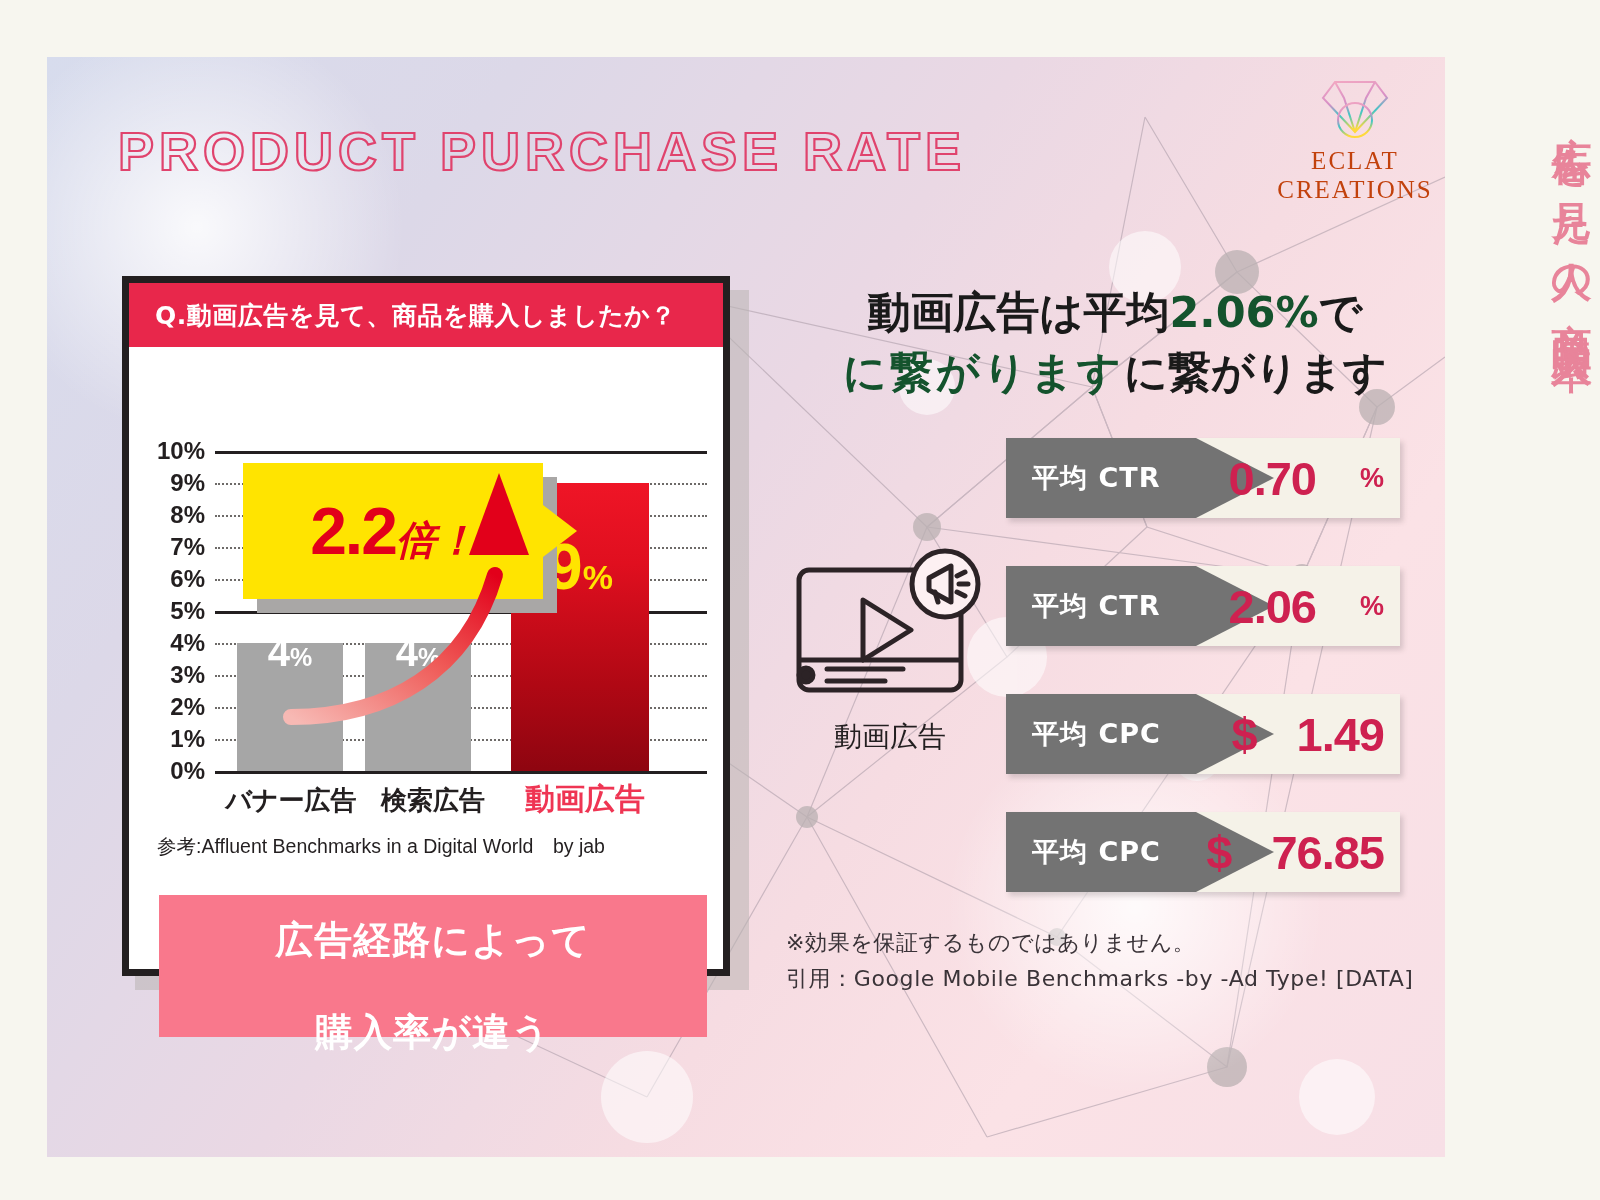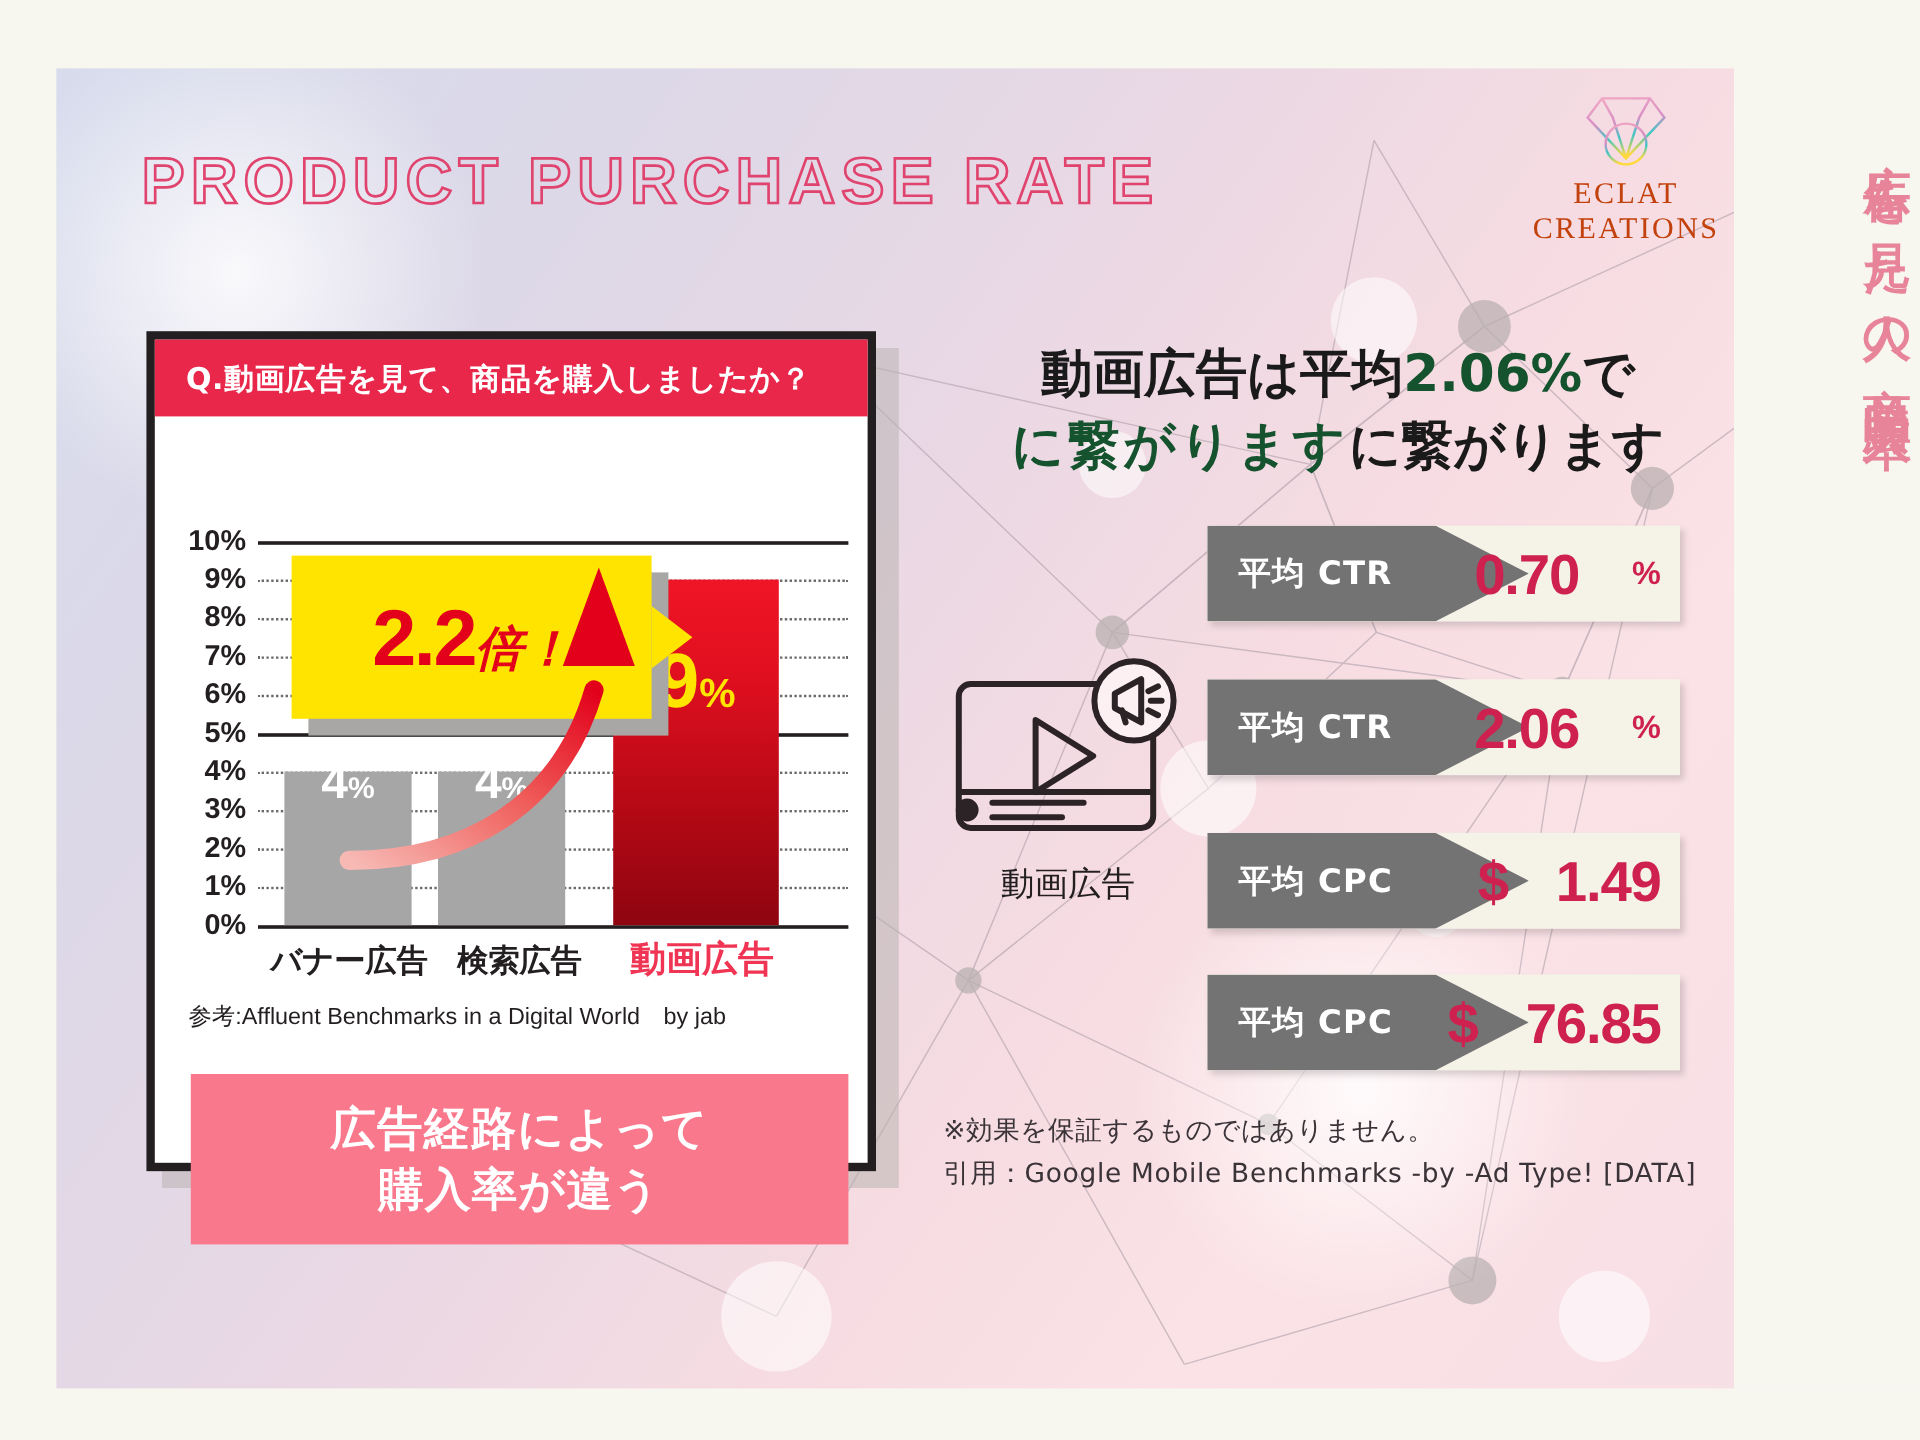--- a/index.html
+++ b/index.html
@@ -130,21 +130,21 @@
     border-left:34px solid #ffe400;
   }
 
   .ribbon-banner{
     position:absolute;left:30px;top:548px;width:548px;height:142px;
     background:#f9788c;display:flex;flex-direction:column;
     align-items:center;justify-content:center;
   }
   .ribbon-banner span{
     color:#ffffff;font-size:38px;font-weight:700;line-height:1.33;
-    font-family:"DejaVu Sans",sans-serif;letter-spacing:1px;
+    font-family:"DejaVu Sans",sans-serif;letter-spacing:1px;margin-top:41px;
   }
 
   
   .headline{
     position:absolute;left:795px;top:282px;width:640px;text-align:center;
     font-family:"DejaVu Sans",sans-serif;
   }
   .headline .l1,.headline .l2{
     font-size:43px;font-weight:700;color:#1a1a1a;line-height:1.4;white-space:nowrap;
   }

